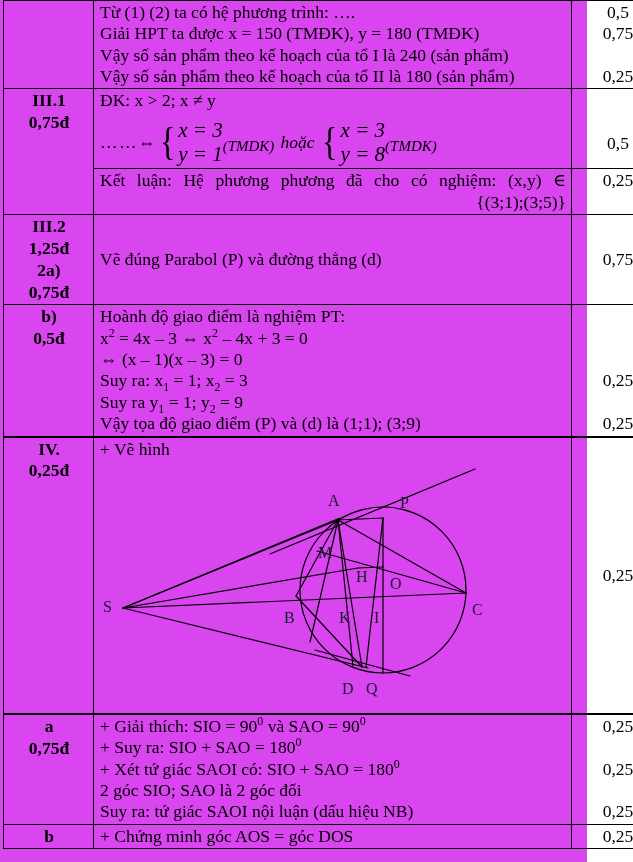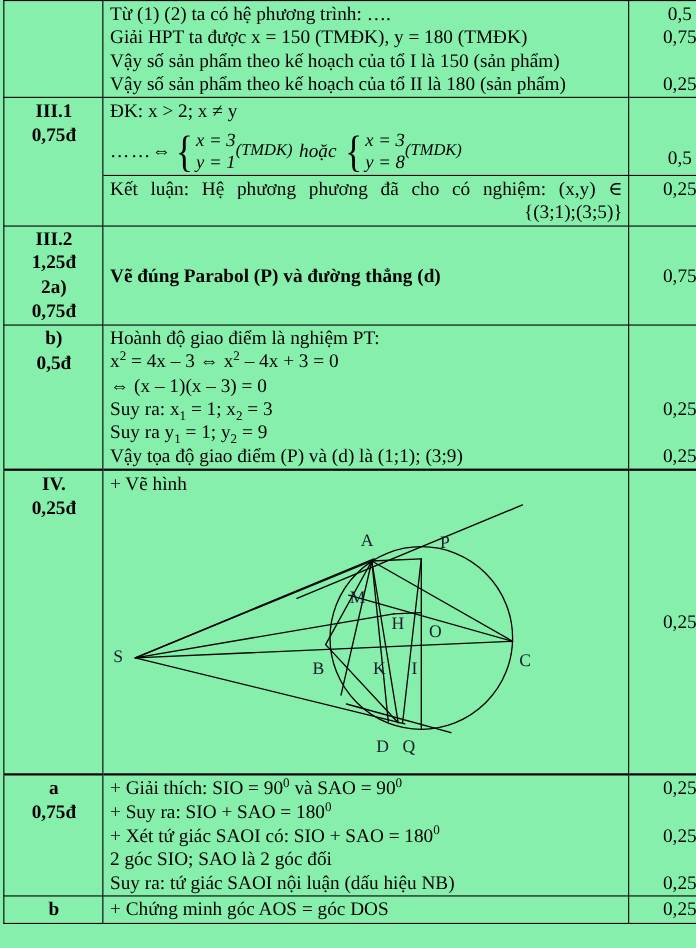--- a/index.html
+++ b/index.html
@@ -9,23 +9,23 @@
   }
   body {
     width: 633px;
     height: 862px;
     font-family: "Liberation Serif", "DejaVu Serif", serif;
     color: #000000;
     overflow: hidden;
   }
   .sheet {
     position: relative;
-    width: 633px;
+    width: 587px;
     height: 862px;
-    background: #86efac;
+    background: #d946ef;
   }
   table.grading {
     border-collapse: collapse;
     table-layout: fixed;
     width: 630px;
     margin-left: 3px;
   }
   table.grading td {
     border: 1px solid #000;
     vertical-align: top;
@@ -77,21 +77,21 @@
     font-size: 40px;
     line-height: 0.8;
     font-family: "Liberation Serif", serif;
     transform: scaleX(0.8);
     margin-right: 1px;
   }
   .brace-lines {
     display: inline-flex;
     flex-direction: column;
     font-style: italic;
-    font-size: 17px;
+    font-size: 21px;
     line-height: 1.18;
   }
   .tmdk {
     font-style: italic;
     font-size: 15px;
     align-self: flex-end;
     padding-bottom: 12px;
   }
   .hoac { margin: 0 5px; font-style: italic; }
 
@@ -112,21 +112,21 @@
 
 <div class="sheet">
 <table class="grading">
 
   <tbody>
         <tr>
     <td class="col-code"></td>
     <td class="col-body">
       <div class="line">Từ (1) (2) ta có hệ phương trình: ….</div>
       <div class="line">Giải HPT ta được x = 150 (TMĐK), y = 180 (TMĐK)</div>
-      <div class="line">Vậy số sản phẩm theo kế hoạch của tổ I là 150 (sản phẩm)</div>
+      <div class="line">Vậy số sản phẩm theo kế hoạch của tổ I là 240 (sản phẩm)</div>
       <div class="line">Vậy số sản phẩm theo kế hoạch của tổ II là 180 (sản phẩm)</div>
     </td>
     <td class="col-score">
       <div class="score-line">0,5</div>
       <div class="score-line">0,75</div>
       <div class="spacer"></div>
       <div class="score-line">0,25</div>
     </td>
   </tr>
 
@@ -180,21 +180,21 @@
 
   <tr>
     <td class="col-code">
       <div class="code-stack">
         <div>III.2</div>
         <div>1,25đ</div>
         <div>2a)</div>
         <div>0,75đ</div>
       </div>
     </td>
-    <td class="col-body" style="vertical-align:middle;font-weight:bold;">
+    <td class="col-body" style="vertical-align:middle;">
       <div class="line">Vẽ đúng Parabol (P) và đường thẳng (d)</div>
     </td>
     <td class="col-score" style="vertical-align:middle;">
       <div class="score-line">0,75</div>
     </td>
   </tr>
 
   <tr>
     <td class="col-code">
       <div class="code-stack">

